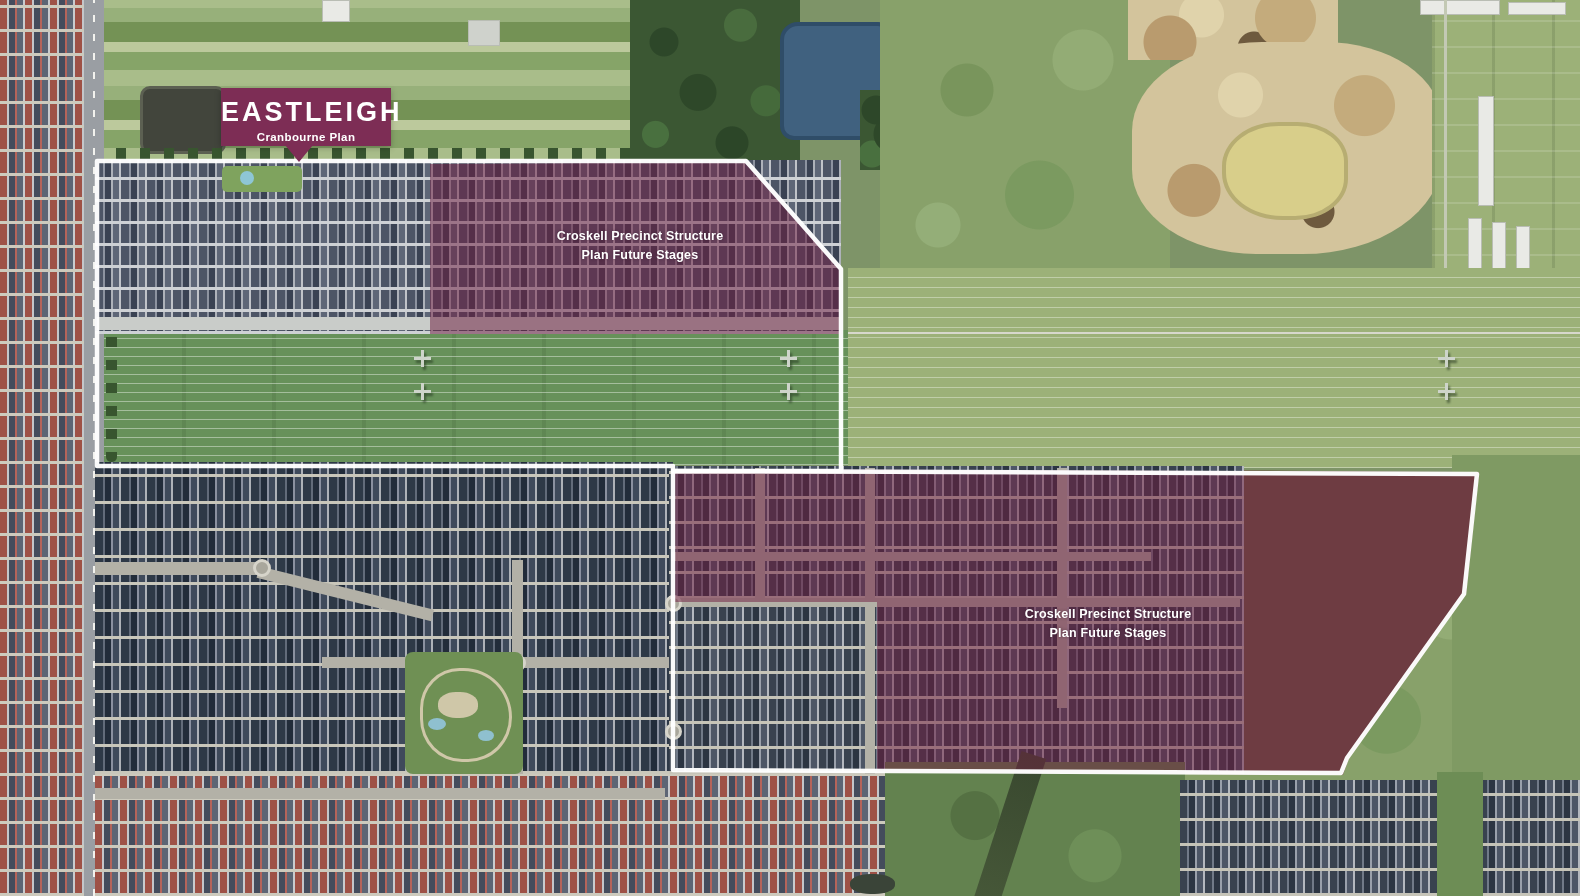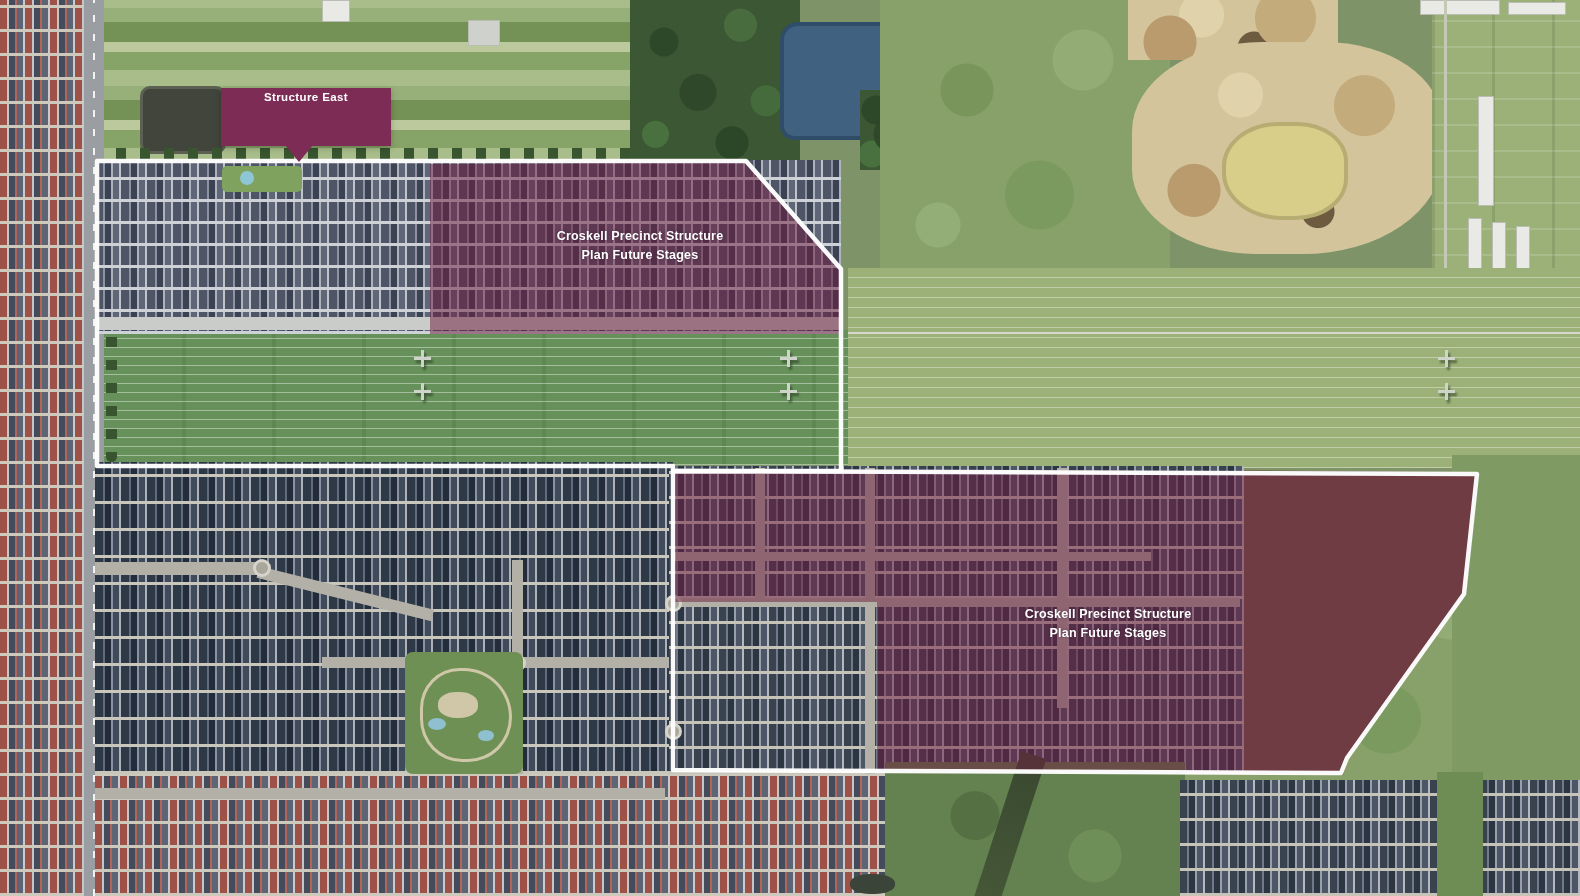--- a/index.html
+++ b/index.html
@@ -216,17 +216,18 @@
   <div class="abs annotation" style="left:640px;top:246px;">
     <span style="display:block">Croskell Precinct Structure</span>
     <span style="display:block">Plan Future Stages</span>
   </div>
   <div class="abs annotation" style="left:1108px;top:624px;">
     <span style="display:block">Croskell Precinct Structure</span>
     <span style="display:block">Plan Future Stages</span>
   </div>
 
   <div class="abs badge" style="left:221px;top:88px;width:170px;height:58px;">
-    <span class="s">Structure East</span>
+    <span class="t">EASTLEIGH</span>
+    <span class="s">Cranbourne Plan</span>
     <span class="tail"></span>
   </div>
 
 </div>
 
 </body></html>

